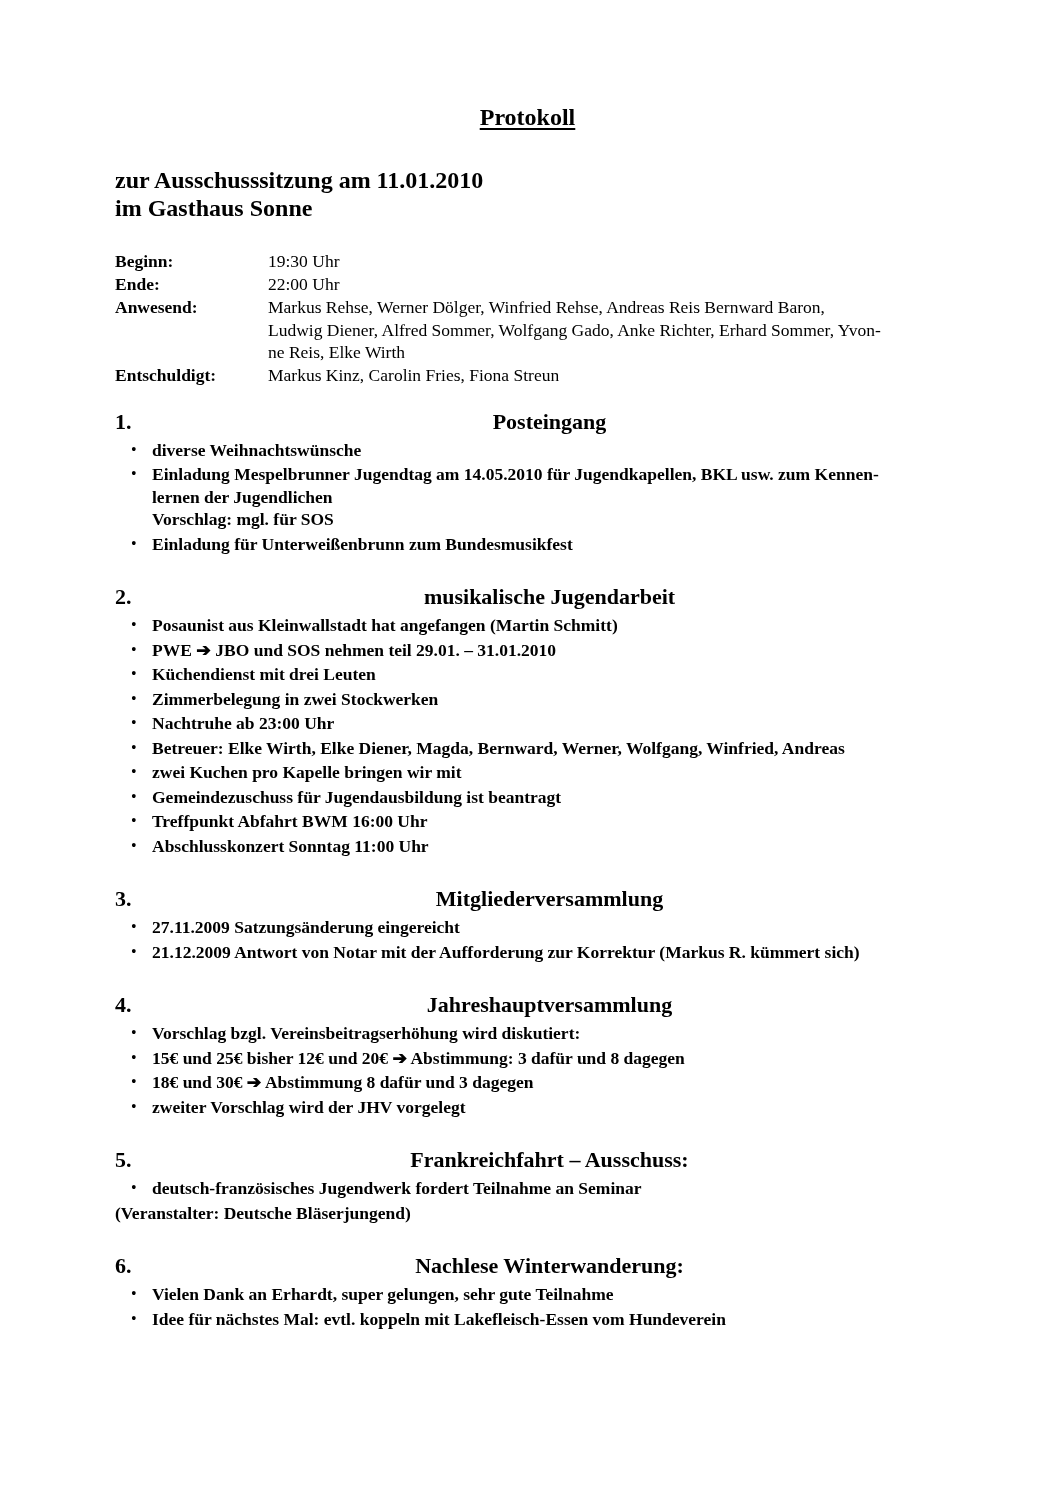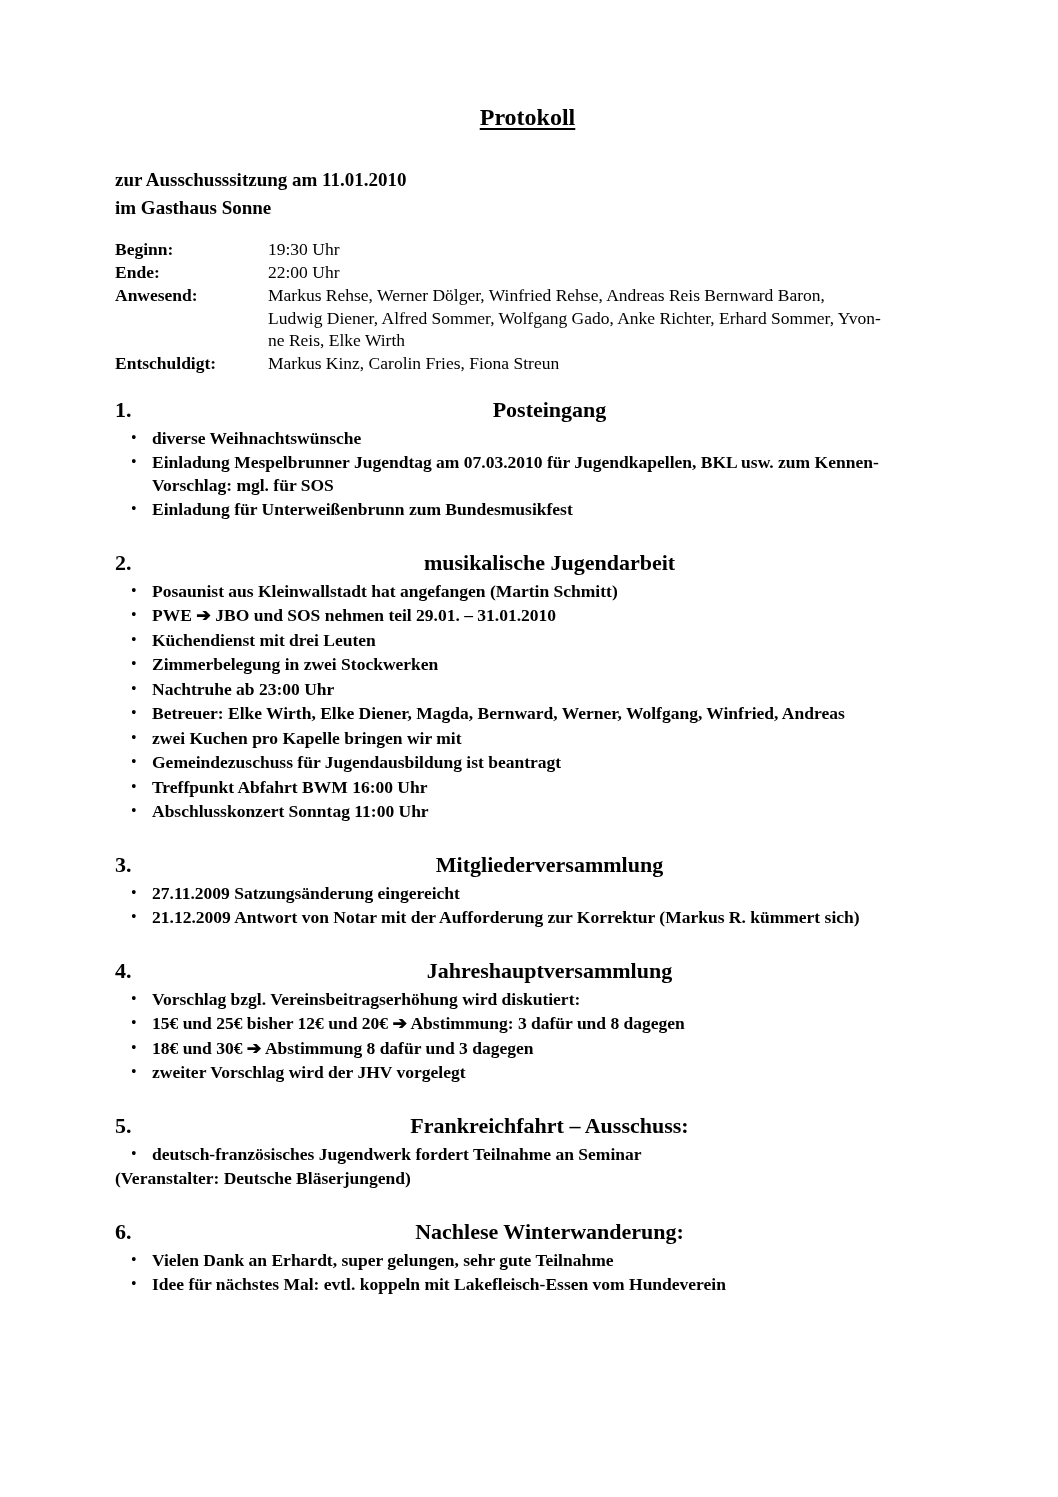--- a/index.html
+++ b/index.html
@@ -22,23 +22,23 @@
     line-height: 30px;
     margin: 0 0 34px 0;
   }
   .doc-title .u {
     text-decoration: underline;
     text-decoration-thickness: 2px;
     text-underline-offset: 3px;
   }
   .subtitle {
     font-weight: bold;
-    font-size: 19px;
+    font-size: 24px;
     line-height: 28px;
-    margin: 0 0 16px 0;
+    margin: 0 0 28px 0;
   }
   .meta-row { display: flex; line-height: 23px; gap: 16px; }
   .meta-row.block { }
   .meta-label { font-weight: bold; flex: 0 0 137px; width: 137px; }
   .meta-value { flex: 1; font-weight: normal; line-height: 22.5px; }
   .line { display: block; white-space: nowrap; }
   .section { margin-top: 28px; }
   .section.first { margin-top: 21px; }
   .section-heading {
     display: flex;
@@ -108,21 +108,22 @@
     </div>
     <div class="item">
       <span class="bullet-cell">•</span>
       <span class="item-text">
           <span class="line">diverse Weihnachtswünsche</span>
         </span>
     </div>
     <div class="item">
       <span class="bullet-cell">•</span>
       <span class="item-text">
-        <span class="line">Einladung Mespelbrunner Jugendtag am 07.03.2010 für Jugendkapellen, BKL usw. zum Kennen-</span>
+        <span class="line">Einladung Mespelbrunner Jugendtag am 14.05.2010 für Jugendkapellen, BKL usw. zum Kennen-</span>
+        <span class="line">lernen der Jugendlichen</span>
         <span class="line">Vorschlag: mgl. für SOS</span>
       </span>
     </div>
     <div class="item">
       <span class="bullet-cell">•</span>
       <span class="item-text">
           <span class="line">Einladung für Unterweißenbrunn zum Bundesmusikfest</span>
         </span>
     </div>
   </div>

